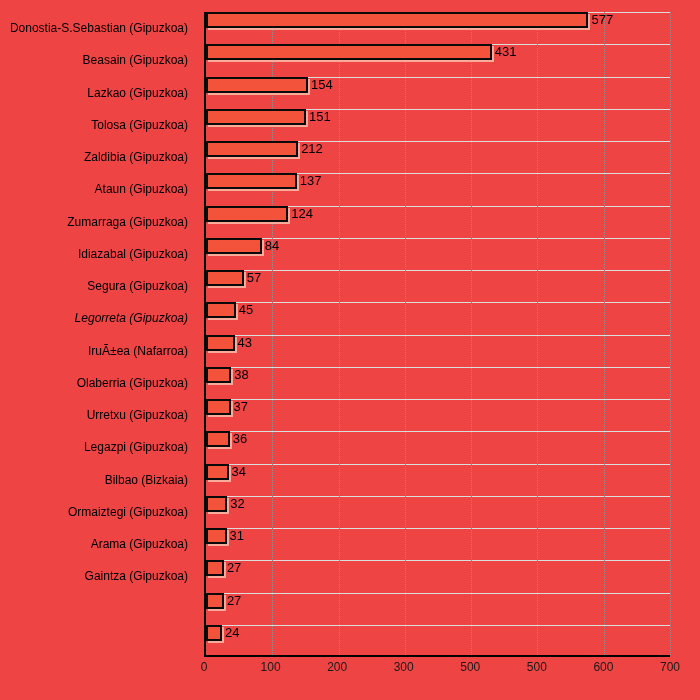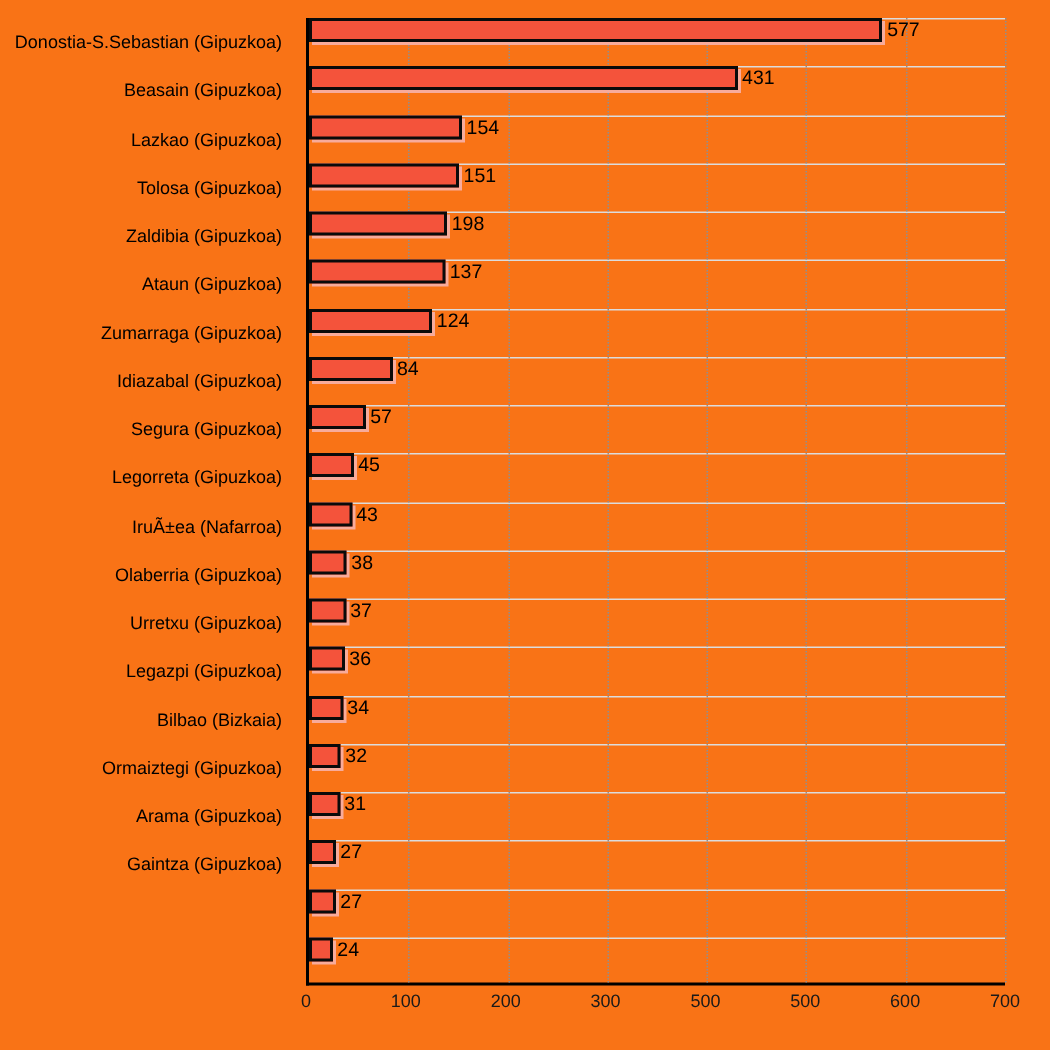--- a/index.html
+++ b/index.html
@@ -9,21 +9,21 @@
     color: #000;
     width: 700px;
     height: 700px;
     overflow: hidden;
     position: relative;
   }
   .chart {
     position: absolute;
     left: 0; top: 0;
     width: 700px; height: 700px;
-    background: #f97316;
+    background: #ef4444;
   }
   
   .labels-col {
     position: absolute;
     left: 0;
     top: 12px;
     width: 196px;
     height: 645px;
   }
   .cat-label {
@@ -103,21 +103,21 @@
   <div class="labels-col" id="labels-col">
       <div class="cat-label" style="padding-right: 8px;">Donostia-S.Sebastian (Gipuzkoa)</div>
       <div class="cat-label" style="padding-right: 8px;">Beasain (Gipuzkoa)</div>
       <div class="cat-label" style="padding-right: 8px;">Lazkao (Gipuzkoa)</div>
       <div class="cat-label" style="padding-right: 8px;">Tolosa (Gipuzkoa)</div>
       <div class="cat-label" style="padding-right: 8px;">Zaldibia (Gipuzkoa)</div>
       <div class="cat-label" style="padding-right: 8px;">Ataun (Gipuzkoa)</div>
       <div class="cat-label" style="padding-right: 8px;">Zumarraga (Gipuzkoa)</div>
       <div class="cat-label" style="padding-right: 8px;">Idiazabal (Gipuzkoa)</div>
       <div class="cat-label" style="padding-right: 8px;">Segura (Gipuzkoa)</div>
-      <div class="cat-label" style="padding-right: 8px;">Legorreta (Gipuzkoa)</div>
+      <div class="cat-label" style="padding-right: 8px; font-style: italic;">Legorreta (Gipuzkoa)</div>
       <div class="cat-label" style="padding-right: 8px;">IruÃ±ea (Nafarroa)</div>
       <div class="cat-label" style="padding-right: 8px;">Olaberria (Gipuzkoa)</div>
       <div class="cat-label" style="padding-right: 8px;">Urretxu (Gipuzkoa)</div>
       <div class="cat-label" style="padding-right: 8px;">Legazpi (Gipuzkoa)</div>
       <div class="cat-label" style="padding-right: 8px;">Bilbao (Bizkaia)</div>
       <div class="cat-label" style="padding-right: 8px;">Ormaiztegi (Gipuzkoa)</div>
       <div class="cat-label" style="padding-right: 8px;">Arama (Gipuzkoa)</div>
       <div class="cat-label" style="padding-right: 8px;">Gaintza (Gipuzkoa)</div>
     </div>
   <div class="plot">
@@ -162,21 +162,21 @@
         <div class="bar-row">
           <div class="bar" style="width: 22%; background: rgb(244, 83, 59); border-color: rgb(10, 10, 10); box-shadow: rgb(248, 171, 155) 2px 2px 0px;"></div>
           <div class="bar-value">154</div>
         </div>
         <div class="bar-row">
           <div class="bar" style="width: 21.5714%; background: rgb(244, 83, 59); border-color: rgb(10, 10, 10); box-shadow: rgb(248, 171, 155) 2px 2px 0px;"></div>
           <div class="bar-value">151</div>
         </div>
         <div class="bar-row">
           <div class="bar" style="width: 19.8571%; background: rgb(244, 83, 59); border-color: rgb(10, 10, 10); box-shadow: rgb(248, 171, 155) 2px 2px 0px;"></div>
-          <div class="bar-value">198</div>
+          <div class="bar-value">212</div>
         </div>
         <div class="bar-row">
           <div class="bar" style="width: 19.5714%; background: rgb(244, 83, 59); border-color: rgb(10, 10, 10); box-shadow: rgb(248, 171, 155) 2px 2px 0px;"></div>
           <div class="bar-value">137</div>
         </div>
         <div class="bar-row">
           <div class="bar" style="width: 17.7143%; background: rgb(244, 83, 59); border-color: rgb(10, 10, 10); box-shadow: rgb(248, 171, 155) 2px 2px 0px;"></div>
           <div class="bar-value">124</div>
         </div>
         <div class="bar-row">

